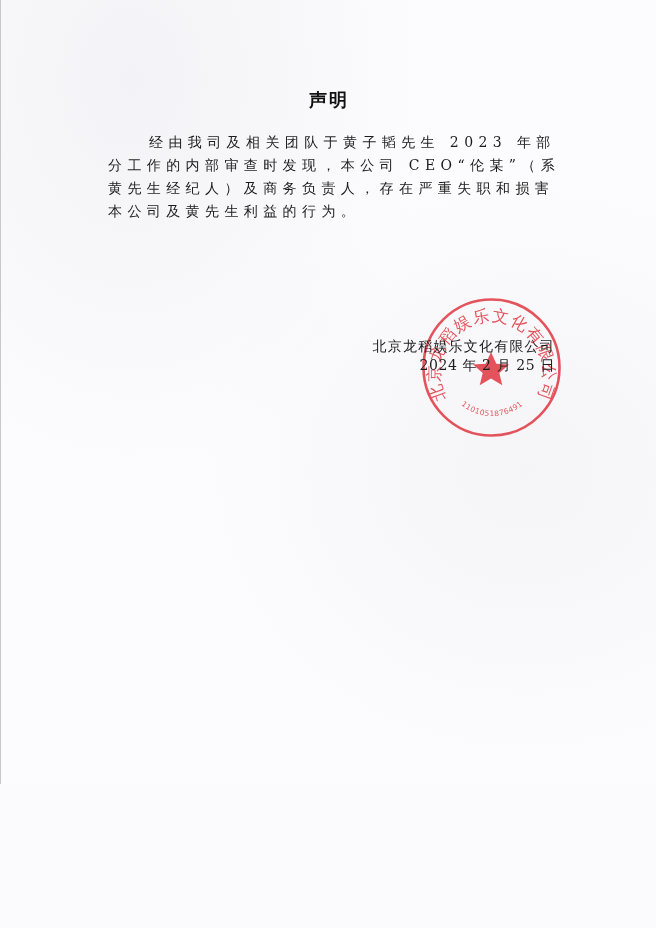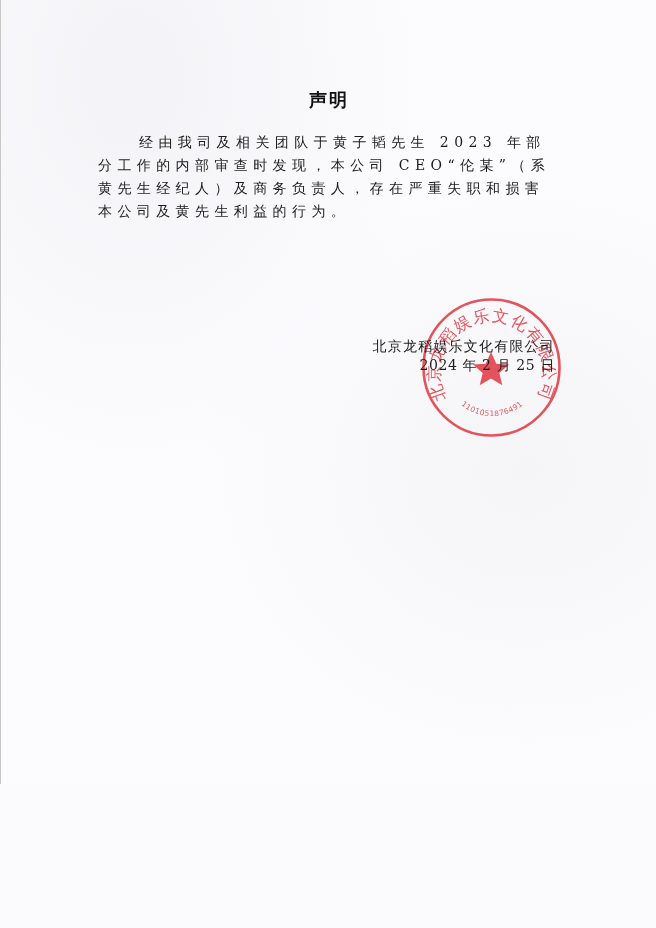--- a/index.html
+++ b/index.html
@@ -22,21 +22,21 @@
     position:absolute; left:0; width:656px; top:88px;
     text-align:center; font-size:18px; font-weight:bold;
     font-family:"DejaVu Sans","Liberation Sans",sans-serif;
     letter-spacing:2px; color:#111;
   }
   .para {
     position:absolute; left:97px; width:462px;
     font-size:14px; line-height:23px; letter-spacing:5.4px;
     text-indent:41px; color:#1c1c1c;
   }
-  .p1 { top:131px; }
+  .p1 { top:131px;margin-left:10px; }
   .p2 { top:200px; }
   .p3 { top:246px; }
   .sig {
     position:absolute; right:102px; text-align:right;
     font-size:14px; letter-spacing:1.2px; color:#1c1c1c;
   }
   .sig-company { top:338px; }
   .sig-date { top:357px; letter-spacing:0.6px; }
   .stamp {
     position:absolute; left:420px; top:297px; width:141px; height:141px;

